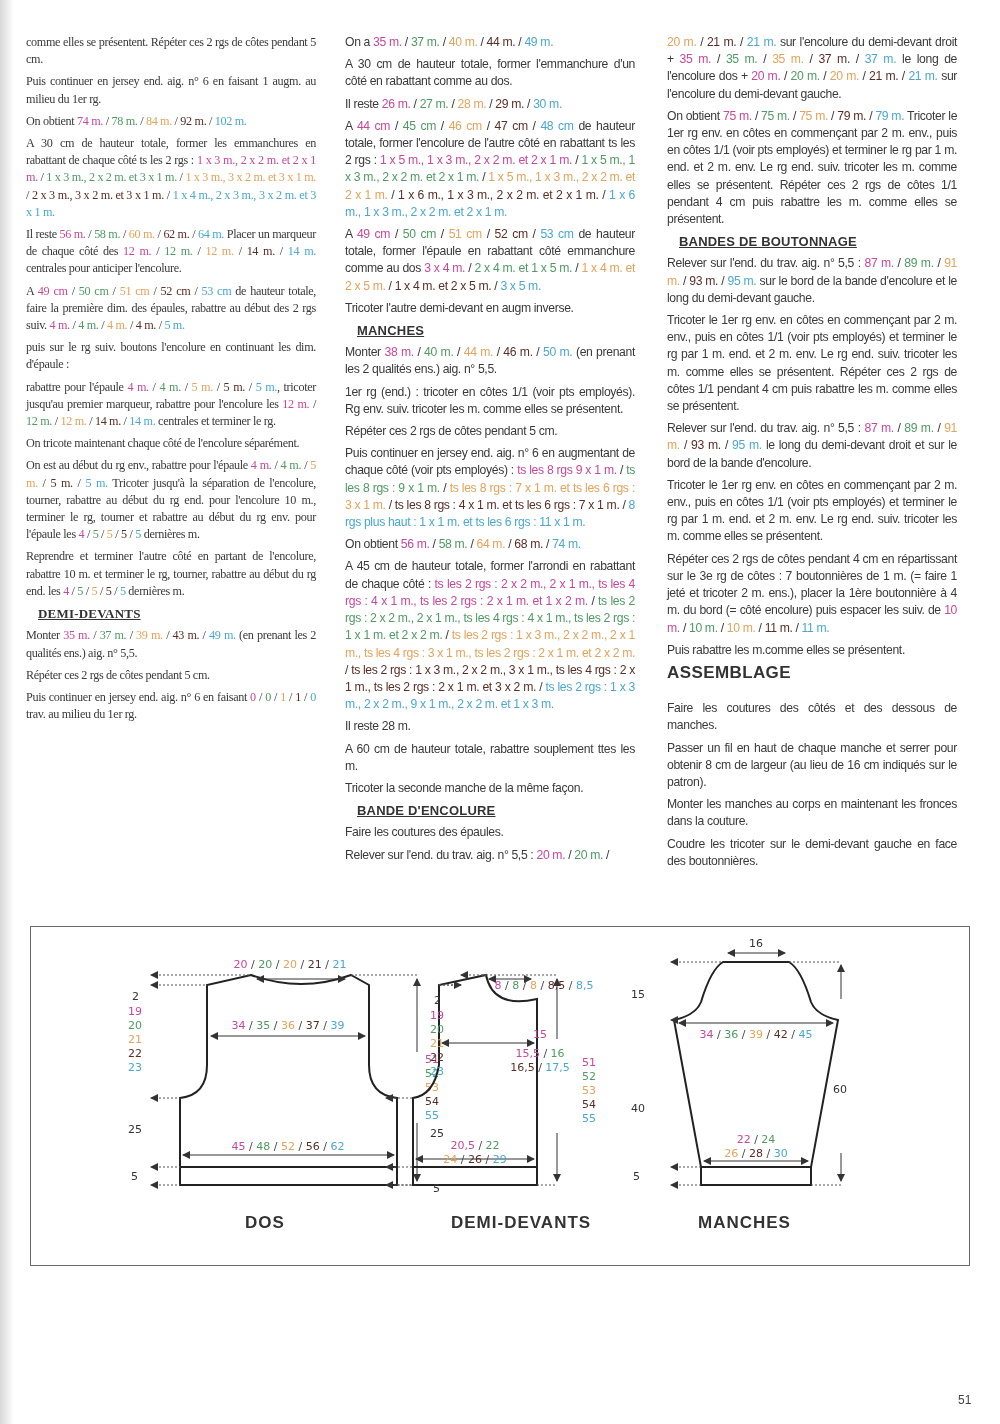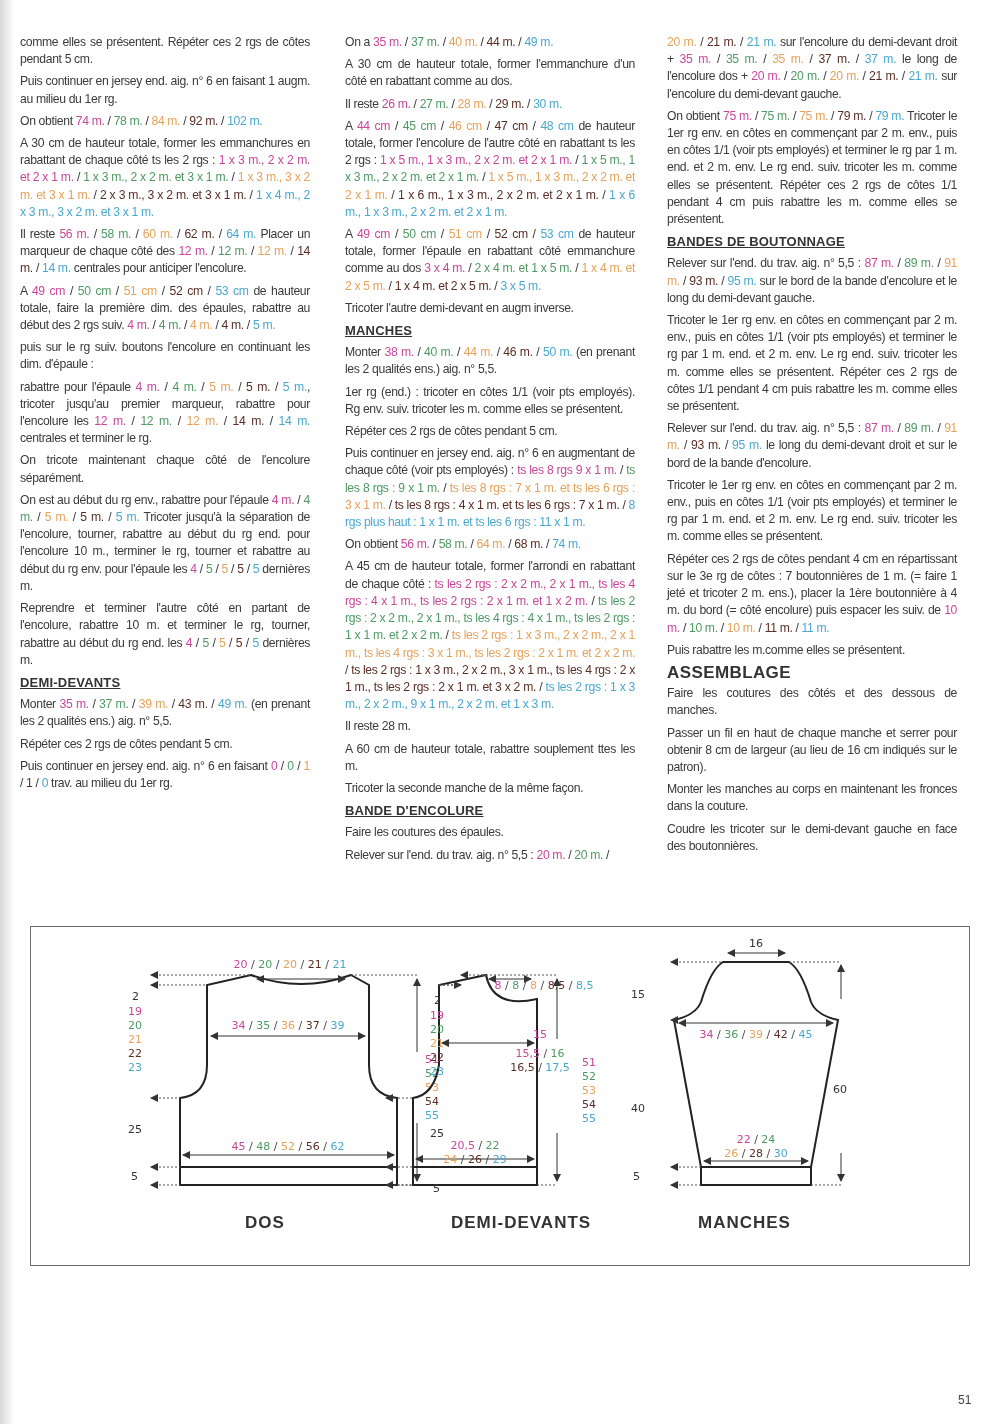--- a/index.html
+++ b/index.html
@@ -1,22 +1,22 @@
 <!DOCTYPE html>
 <html><head>
 <meta charset="utf-8">
 <style>
   html,body{margin:0;padding:0;background:#fff;}
   body{width:1000px;height:1424px;position:relative;overflow:hidden;font-family:"Liberation Sans",sans-serif;color:#3a3a3a;}
   .gutter{position:absolute;left:0;top:0;width:14px;height:1424px;background:linear-gradient(to right,#d7d7d7,#f3f3f3 70%,#fff);}
   .col{position:absolute;top:34px;width:290px;font-size:12.2px;line-height:17.2px;letter-spacing:-0.35px;}
-  .col.c1{left:20px;} .col.c2{left:345px;} .col.c3{left:667px;}
+  .col.c1{left:26px;font-family:Liberation Serif, serif;} .col.c2{left:345px;} .col.c3{left:667px;}
   .col p{margin:0 0 5px 0;text-align:justify;}
-  .col h3{margin:4px 0 5px 0;font-size:13px;font-weight:bold;text-decoration:underline;letter-spacing:0.2px;color:#333;}
-  .col h2{margin:4px 0 4px 0;font-size:17px;font-weight:bold;letter-spacing:0.4px;color:#333;}
+  .col h3{margin:4px 0 5px 12px;font-size:13px;font-weight:bold;text-decoration:underline;letter-spacing:0.2px;color:#333;}
+  .col h2{margin:4px 0 19px 0;font-size:17px;font-weight:bold;letter-spacing:0.4px;color:#333;}
   .s0{color:#c8479b;} .s1{color:#4f9a63;} .s2{color:#e5a25a;} .s3{color:#5a2e26;} .s4{color:#4aa8cf;}
   .schem{position:absolute;left:30px;top:926px;width:940px;height:340px;border:1px solid #6a6a6a;box-sizing:border-box;}
   .schem svg{position:absolute;left:0;top:0;}
   .plabel{position:absolute;font-size:17px;font-weight:bold;letter-spacing:1px;color:#333;}
   .dim{font-family:"DejaVu Sans",sans-serif;font-size:11px;}
   .pagenum{position:absolute;left:958px;top:1393px;font-size:12px;color:#444;}
 </style>
 </head>
 <body>
 

